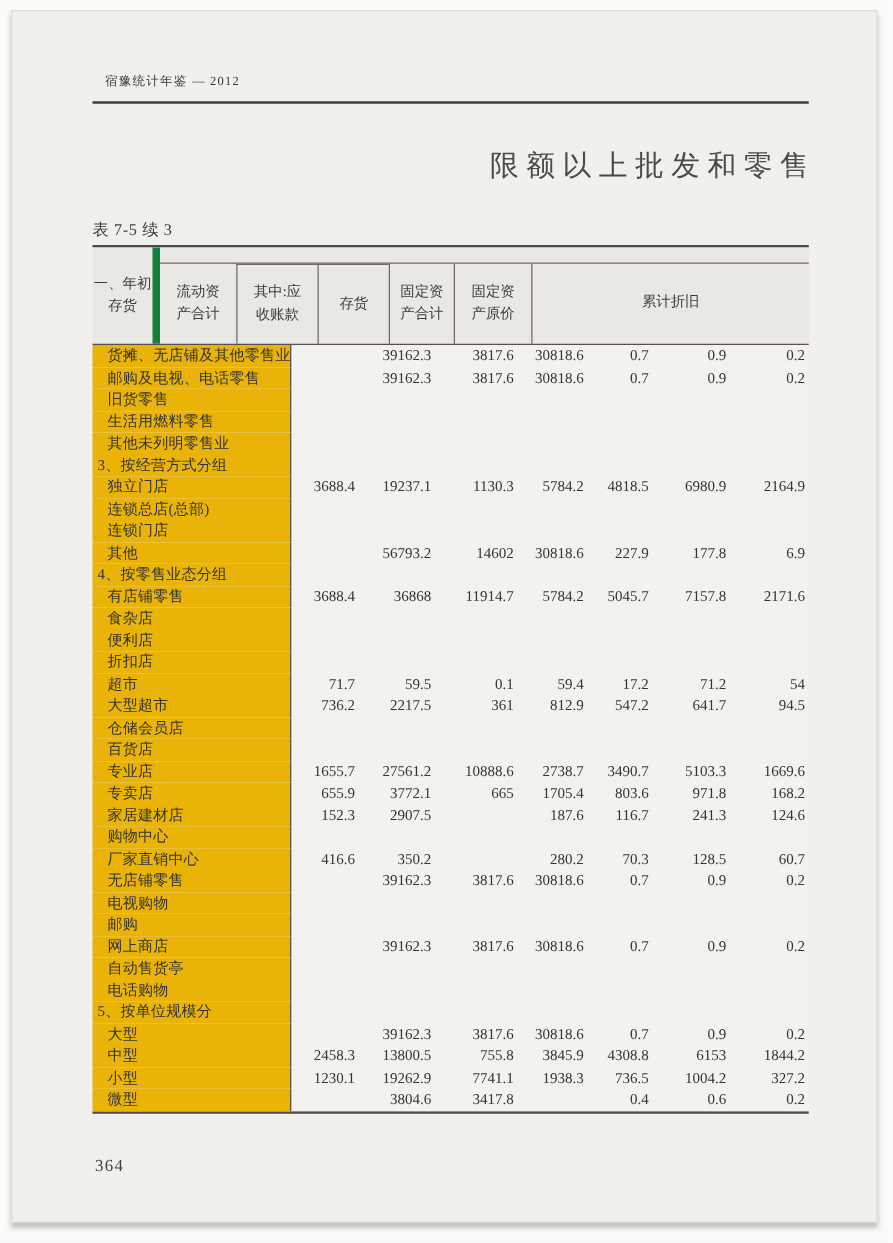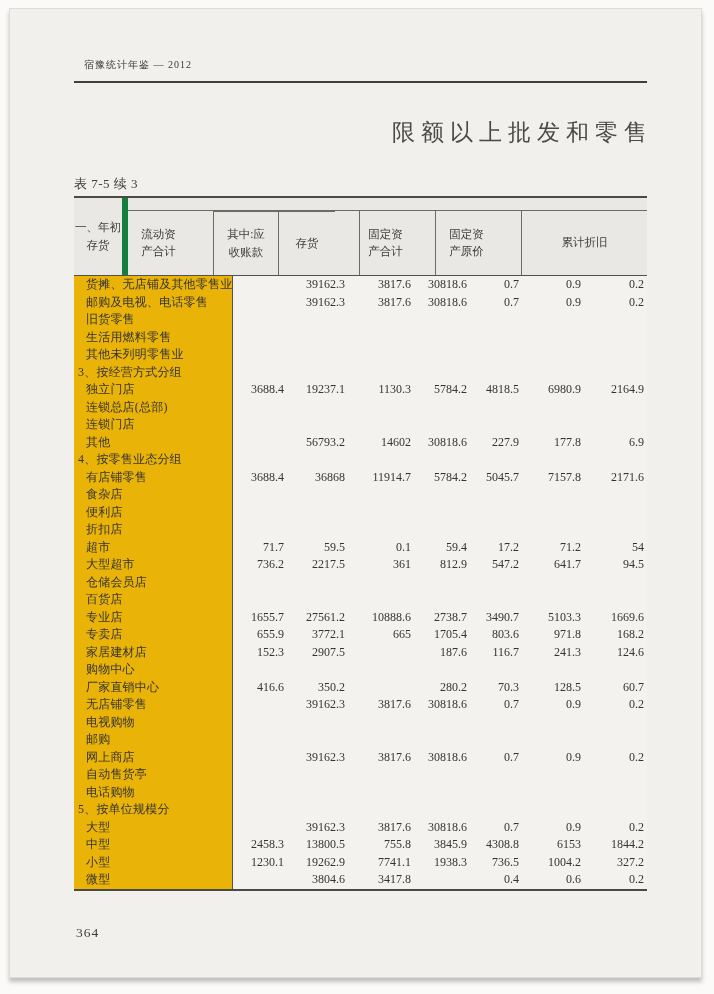--- a/index.html
+++ b/index.html
@@ -51,21 +51,21 @@
   }
   .hc {
     display:flex; align-items:center; justify-content:center;
     text-align:center; white-space:pre-line;
     font-size:11.5px; line-height:1.5;
   }
   .hcol1 { width:159px; border-right:1px solid #6e6b66; }
   .hcol2 { width:54px;  border-right:6px solid #15803d; }
   .hgroup { flex:1; display:flex; flex-direction:column; }
   .hstrip { height:13px; border-bottom:1px solid #6e6b66; }
-  .hrow { flex:1; display:flex;gap:24px; }
+  .hrow { flex:1; display:flex; }
   .hcol3 { width:61px; }
   .hsubbox {
     width:122px; display:flex; margin-top:0;
     border-top:1px solid #6e6b66; border-left:1px solid #6e6b66;
   }
   .hcol4 { width:65px; border-right:1px solid #6e6b66; }
   .hcol5 { flex:1; }
   .hcol6 { width:52px; border-left:1px solid #6e6b66; }
   .hcol7 { width:62px; border-left:1px solid #6e6b66; }
   .hcol8 { flex:1;    border-left:1px solid #6e6b66; }

